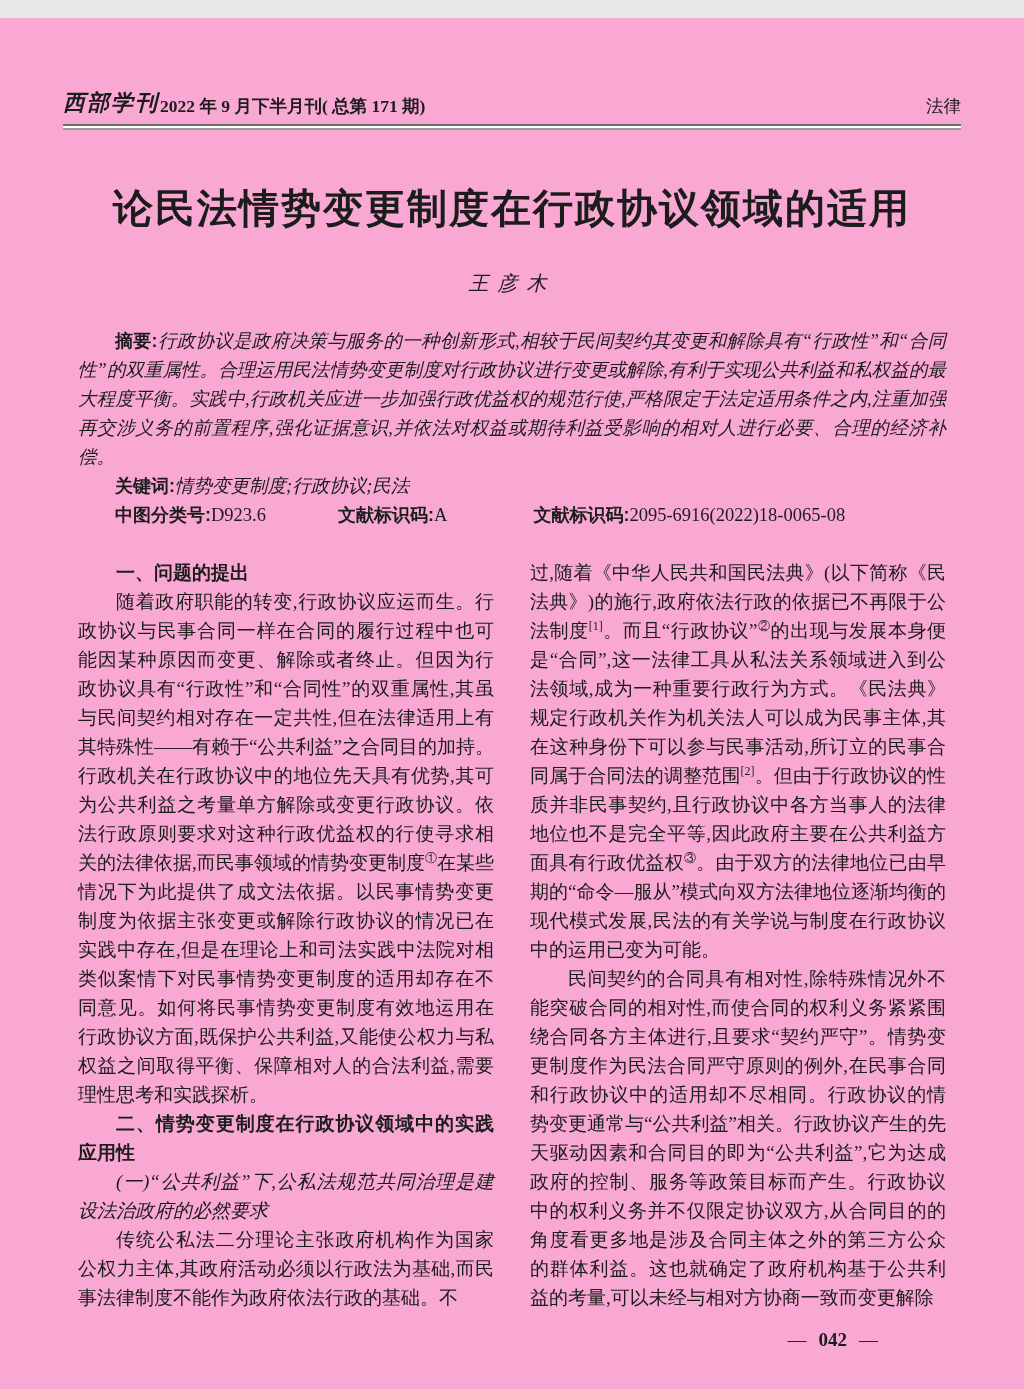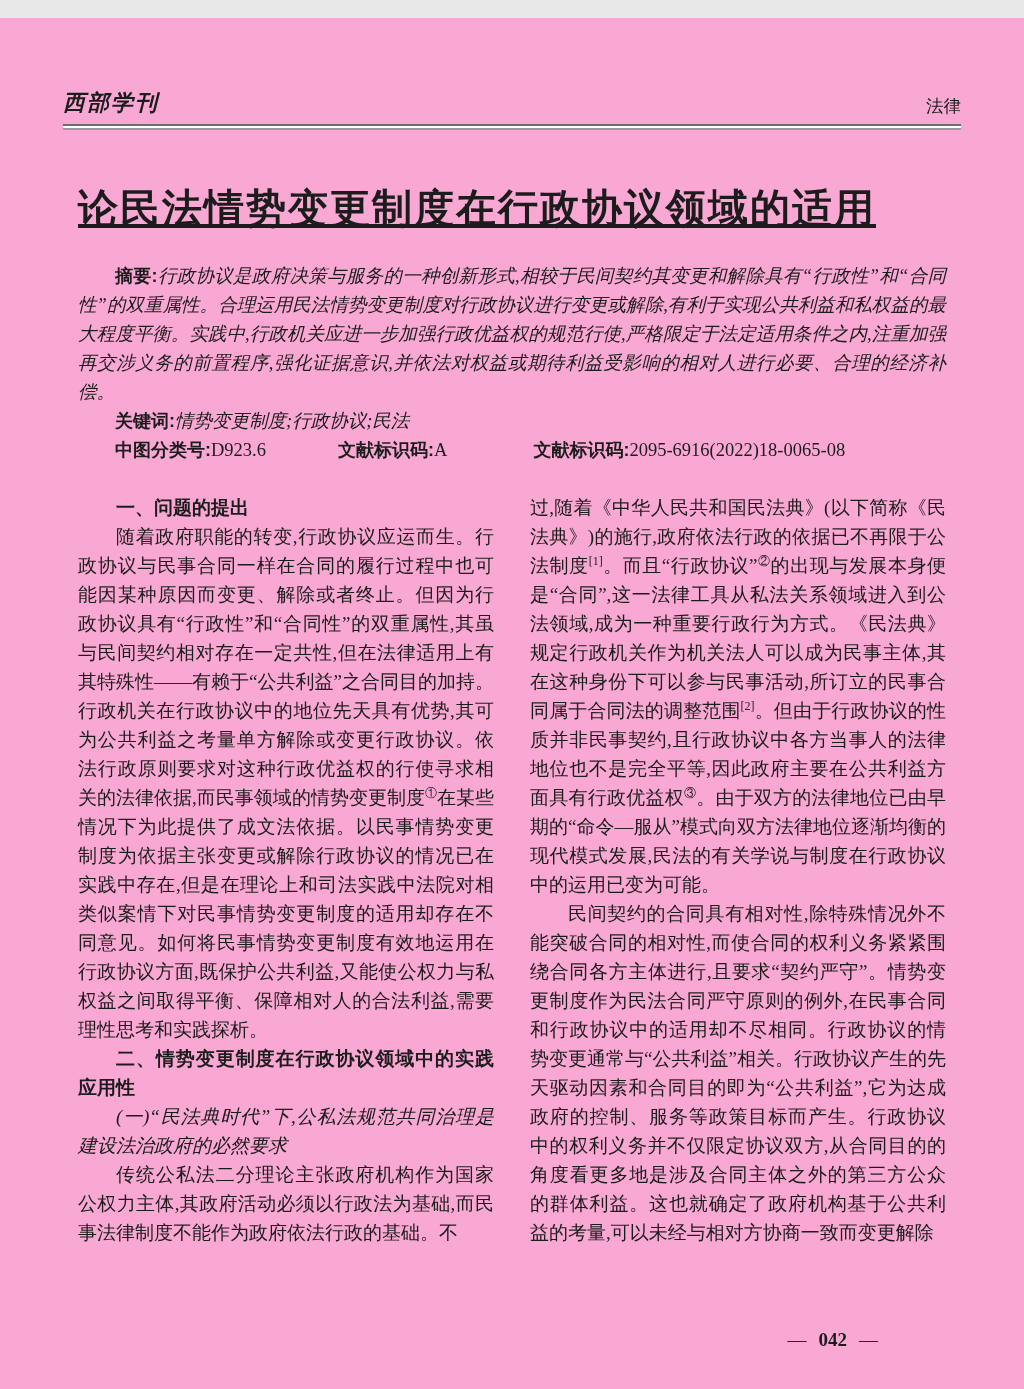--- a/index.html
+++ b/index.html
@@ -20,22 +20,22 @@
     margin-right:1px;white-space:nowrap;
   }
   .issue{font-weight:bold;font-size:17.5px;white-space:nowrap;}
   .section{font-weight:normal;font-size:17.5px;}
   .rule{margin:6px -15px 0;}
   .rule-top{height:2px;background:#6d6d6d;}
   .rule-gap{height:2px;background:#ffffff;}
   .rule-bottom{height:2px;background:#9a9a9a;}
   
   .title{
-    margin:56px 0 0;text-align:left;
-    font-size:40px;font-weight:bold;letter-spacing:2px;line-height:1.15;text-decoration:underline;
+    margin:56px 0 0;text-align:center;
+    font-size:40px;font-weight:bold;letter-spacing:2px;line-height:1.15;
   }
   .author{
     margin-top:38px;text-align:center;
     font-style:italic;font-size:20px;letter-spacing:9px;
   }
   
   .meta{margin-top:30px;font-size:18.5px;line-height:29px;}
   .meta p{margin:0;}
   .abstract{text-align:justify;text-indent:2em;}
   .keywords{text-indent:2em;}
@@ -68,46 +68,48 @@
   .footer .dash{margin:0 12px;font-weight:normal;}
 </style>
 </head>
 <body>
 
 <div class="page">
 
   <header class="header">
     <div class="header-left">
       <span class="logo">西部学刊</span>
+      <span class="issue">2022 年 9 月下半月刊( 总第 171 期)</span>
     </div>
     <span class="section">法律</span>
   </header>
 
   <div class="rule">
     <div class="rule-top"></div>
     <div class="rule-gap"></div>
     <div class="rule-bottom"></div>
   </div>
 
   <h1 class="title">论民法情势变更制度在行政协议领域的适用</h1>
 
+  <div class="author">王彦木</div>
 
   <section class="meta">
     <p class="abstract"><span class="label">摘要:</span><span class="kai">行政协议是政府决策与服务的一种创新形式,相较于民间契约其变更和解除具有“行政性”和“合同性”的双重属性。合理运用民法情势变更制度对行政协议进行变更或解除,有利于实现公共利益和私权益的最大程度平衡。实践中,行政机关应进一步加强行政优益权的规范行使,严格限定于法定适用条件之内,注重加强再交涉义务的前置程序,强化证据意识,并依法对权益或期待利益受影响的相对人进行必要、合理的经济补偿。</span></p>
     <p class="keywords"><span class="label">关键词:</span><span class="kai">情势变更制度;行政协议;民法</span></p>
     <p class="pubinfo"><span><span class="label">中图分类号:</span><span class="val">D923.6</span></span><span class="g2"><span class="label">文献标识码:</span><span class="val">A</span></span><span class="g3"><span class="label">文献标识码:</span><span class="val">2095-6916(2022)18-0065-08</span></span></p>
   </section>
 
   <main class="columns">
 
     <div class="col">
       <p class="h1">一、问题的提出</p>
       <p class="body-p"><span>随着政府职能的转变,行政协议应运而生。行政协议与民事合同一样在合同的履行过程中也可能因某种原因而变更、解除或者终止。但因为行政协议具有“行政性”和“合同性”的双重属性,其虽与民间契约相对存在一定共性,但在法律适用上有其特殊性——有赖于“公共利益”之合同目的加持。行政机关在行政协议中的地位先天具有优势,其可为公共利益之考量单方解除或变更行政协议。依法行政原则要求对这种行政优益权的行使寻求相关的法律依据,而民事领域的情势变更制度</span><span class="sup">①</span><span>在某些情况下为此提供了成文法依据。以民事情势变更制度为依据主张变更或解除行政协议的情况已在实践中存在,但是在理论上和司法实践中法院对相类似案情下对民事情势变更制度的适用却存在不同意见。如何将民事情势变更制度有效地运用在行政协议方面,既保护公共利益,又能使公权力与私权益之间取得平衡、保障相对人的合法利益,需要理性思考和实践探析。</span></p>
       <p class="h1">二、情势变更制度在行政协议领域中的实践应用性</p>
-      <p class="kai-p">(一)“民法典时代”下,公私法规范共同治理是建设法治政府的必然要求</p>
+      <p class="kai-p">(一)“公共利益”下,公私法规范共同治理是建设法治政府的必然要求</p>
       <p class="body-p">传统公私法二分理论主张政府机构作为国家公权力主体,其政府活动必须以行政法为基础,而民事法律制度不能作为政府依法行政的基础。不</p>
     </div>
 
     <div class="col">
       <p class="body-p noindent"><span>过,随着《中华人民共和国民法典》(以下简称《民法典》)的施行,政府依法行政的依据已不再限于公法制度</span><span class="sup">[1]</span><span>。而且“行政协议”</span><span class="sup">②</span><span>的出现与发展本身便是“合同”,这一法律工具从私法关系领域进入到公法领域,成为一种重要行政行为方式。《民法典》规定行政机关作为机关法人可以成为民事主体,其在这种身份下可以参与民事活动,所订立的民事合同属于合同法的调整范围</span><span class="sup">[2]</span><span>。但由于行政协议的性质并非民事契约,且行政协议中各方当事人的法律地位也不是完全平等,因此政府主要在公共利益方面具有行政优益权</span><span class="sup">③</span><span>。由于双方的法律地位已由早期的“命令—服从”模式向双方法律地位逐渐均衡的现代模式发展,民法的有关学说与制度在行政协议中的运用已变为可能。</span></p>
       <p class="body-p">民间契约的合同具有相对性,除特殊情况外不能突破合同的相对性,而使合同的权利义务紧紧围绕合同各方主体进行,且要求“契约严守”。情势变更制度作为民法合同严守原则的例外,在民事合同和行政协议中的适用却不尽相同。行政协议的情势变更通常与“公共利益”相关。行政协议产生的先天驱动因素和合同目的即为“公共利益”,它为达成政府的控制、服务等政策目标而产生。行政协议中的权利义务并不仅限定协议双方,从合同目的的角度看更多地是涉及合同主体之外的第三方公众的群体利益。这也就确定了政府机构基于公共利益的考量,可以未经与相对方协商一致而变更解除</p>
     </div>
 
   </main>
 

